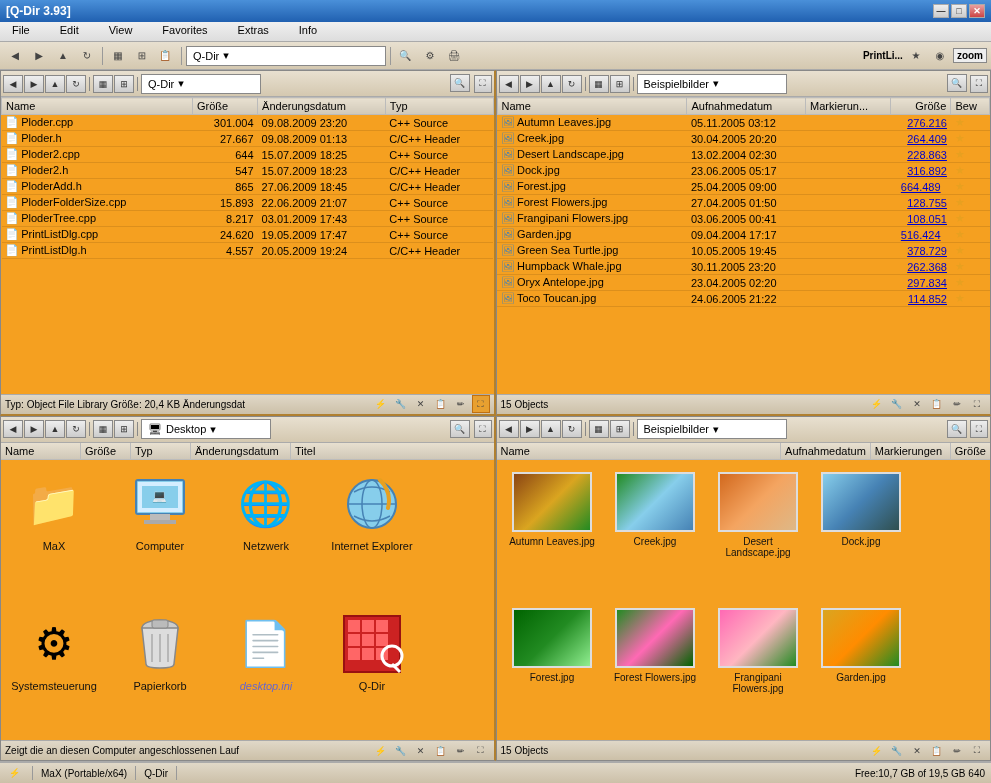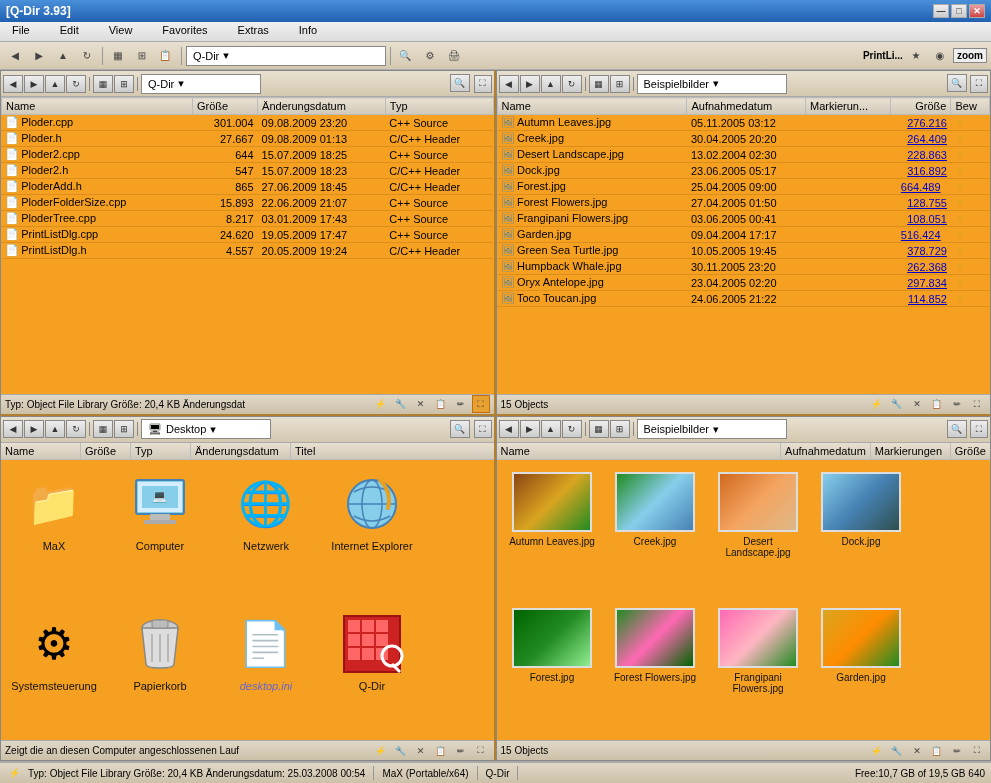--- a/index.html
+++ b/index.html
@@ -544,20 +544,19 @@
         <div class="tb-small-btn">✏</div>
         <div class="tb-small-btn" style="width:18px;">⛶</div>
       </div>
     </div>
   </div>
 
 </div>
 
 <div class="status-bar">
   <div class="tb-small-btn">⚡</div>
-  <span style="overflow:hidden;text-overflow:ellipsis;white-space:nowrap;max-width:360px;">Typ: Object File Library Größe: 20,4 KB Änderungsdatum: 25.03.2008 00:54</span>
   <div class="status-divider"></div>
   <span>MaX (Portable/x64)</span>
   <div class="status-divider"></div>
   <span>Q-Dir</span>
   <div class="status-divider"></div>
   <span style="margin-left:auto;">Free:10,7 GB of 19,5 GB  640</span>
 </div>
 
 </body></html>

